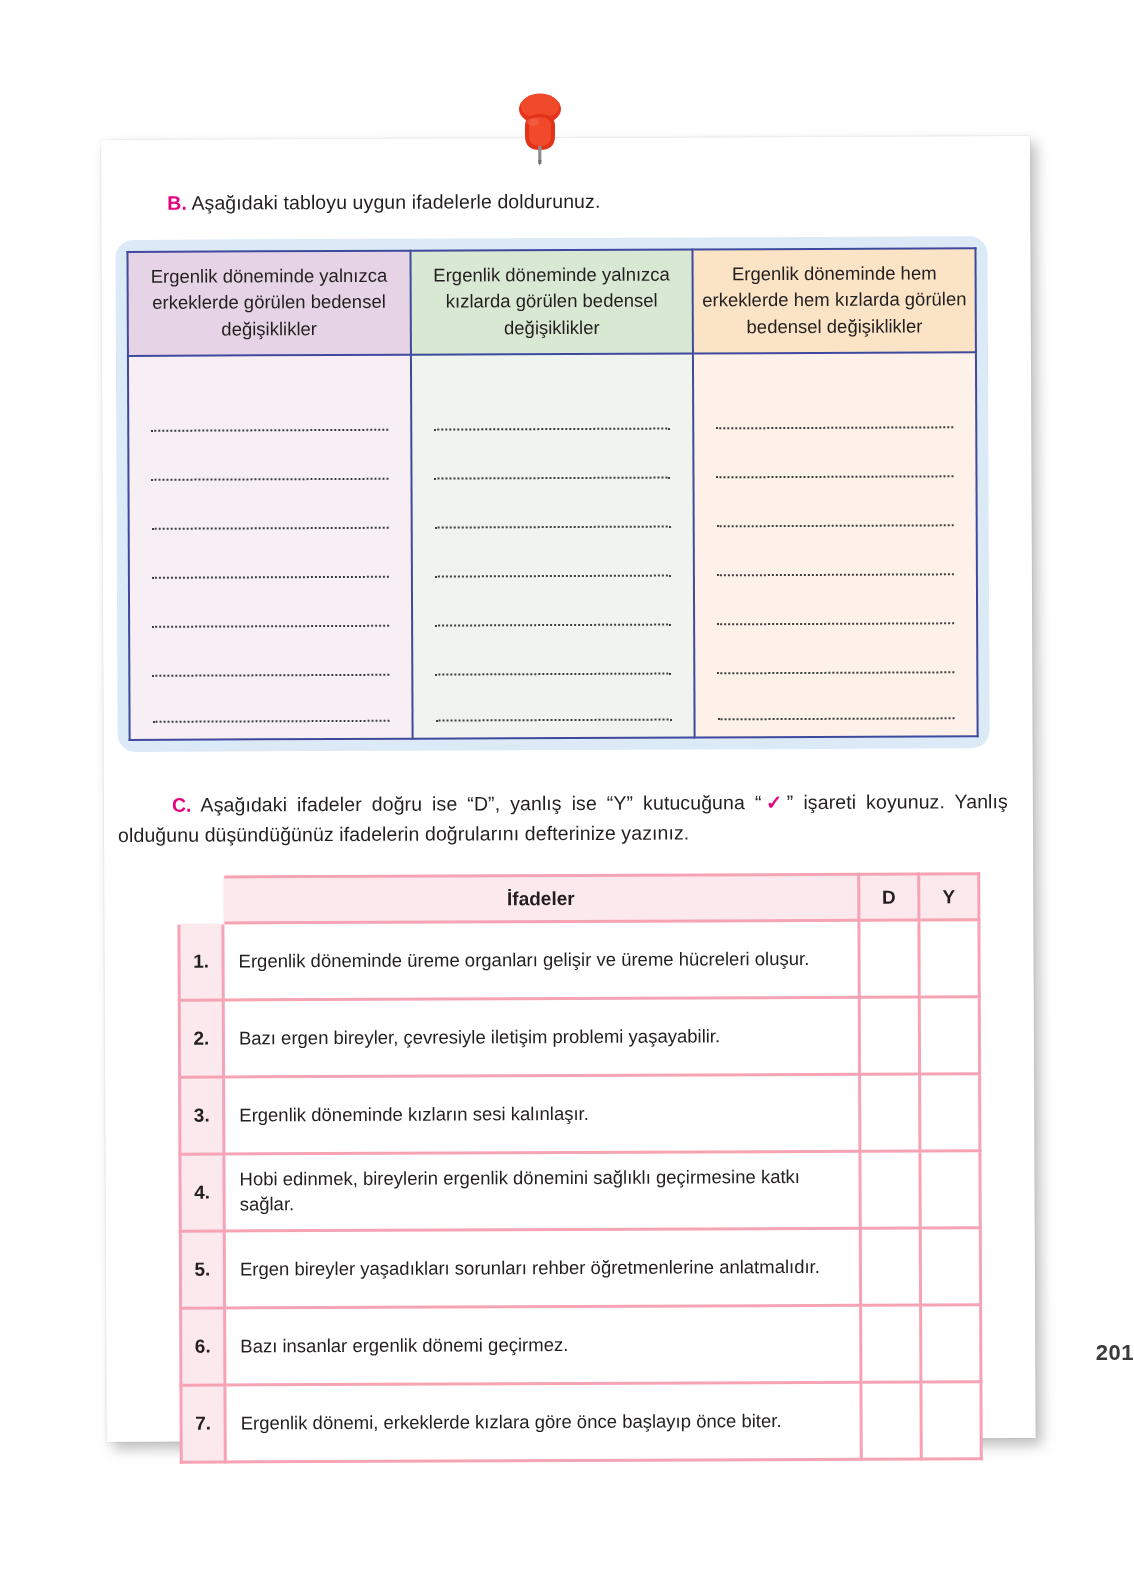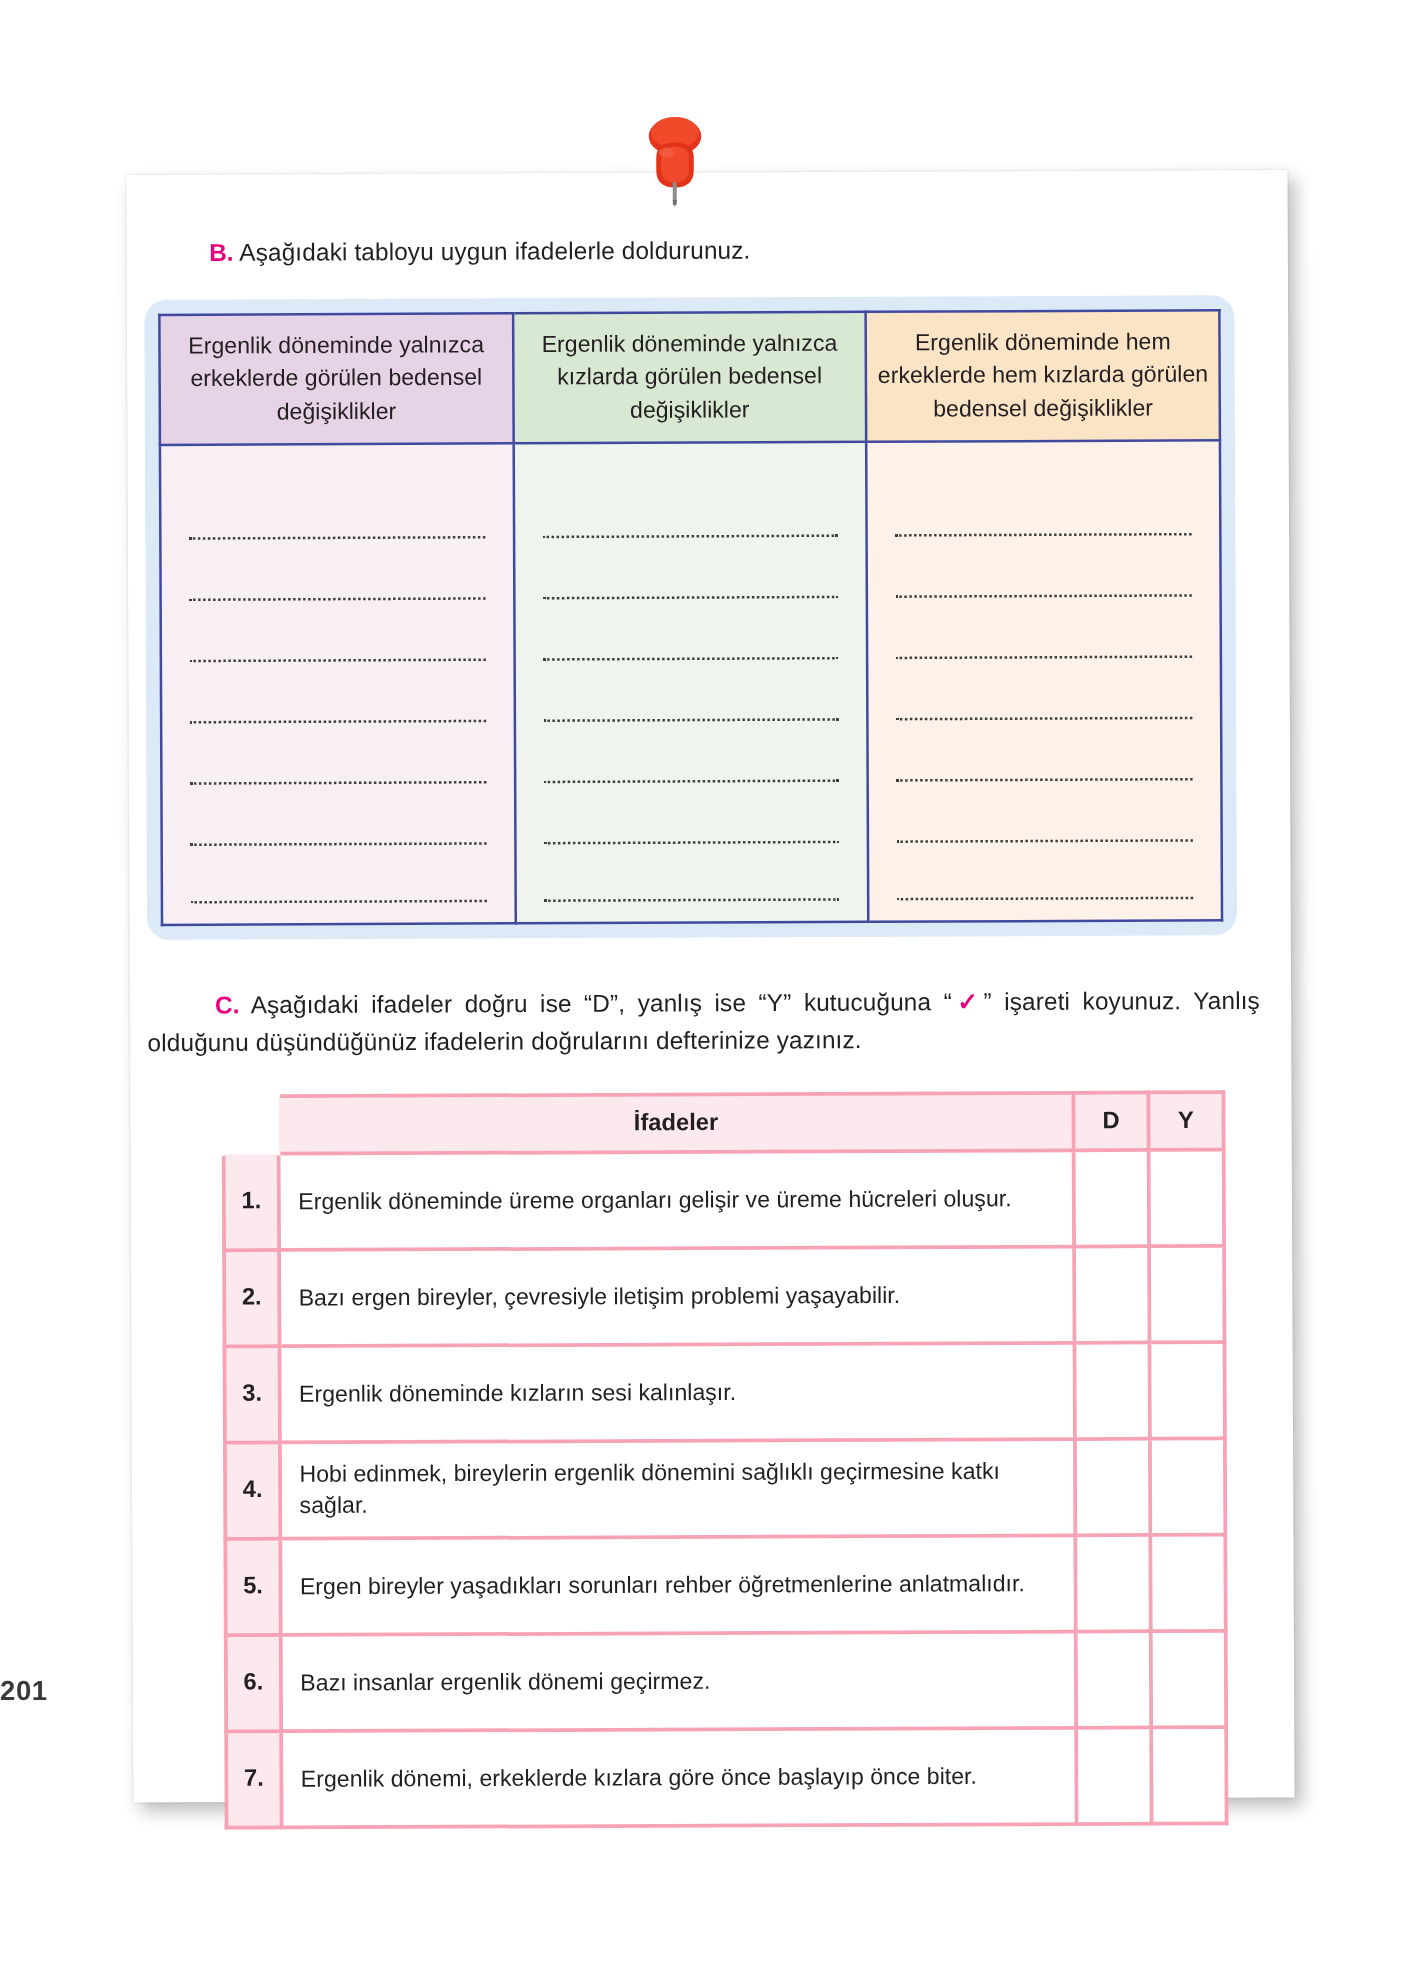--- a/index.html
+++ b/index.html
@@ -184,21 +184,21 @@
   #table-c tbody td.cell-box {
     background: #ffffff;
   }
 
   
   #page-number {
     position: absolute;
     left: 0;
     top: 1340px;
     width: 1134px;
-    text-align: left;
+    text-align: right;
     font-size: 22px;
     font-weight: bold;
     color: #3a3a3a;
     letter-spacing: 0.5px;
   }
 </style>
 </head>
 <body>
 
 <div id="sheet-wrap">

